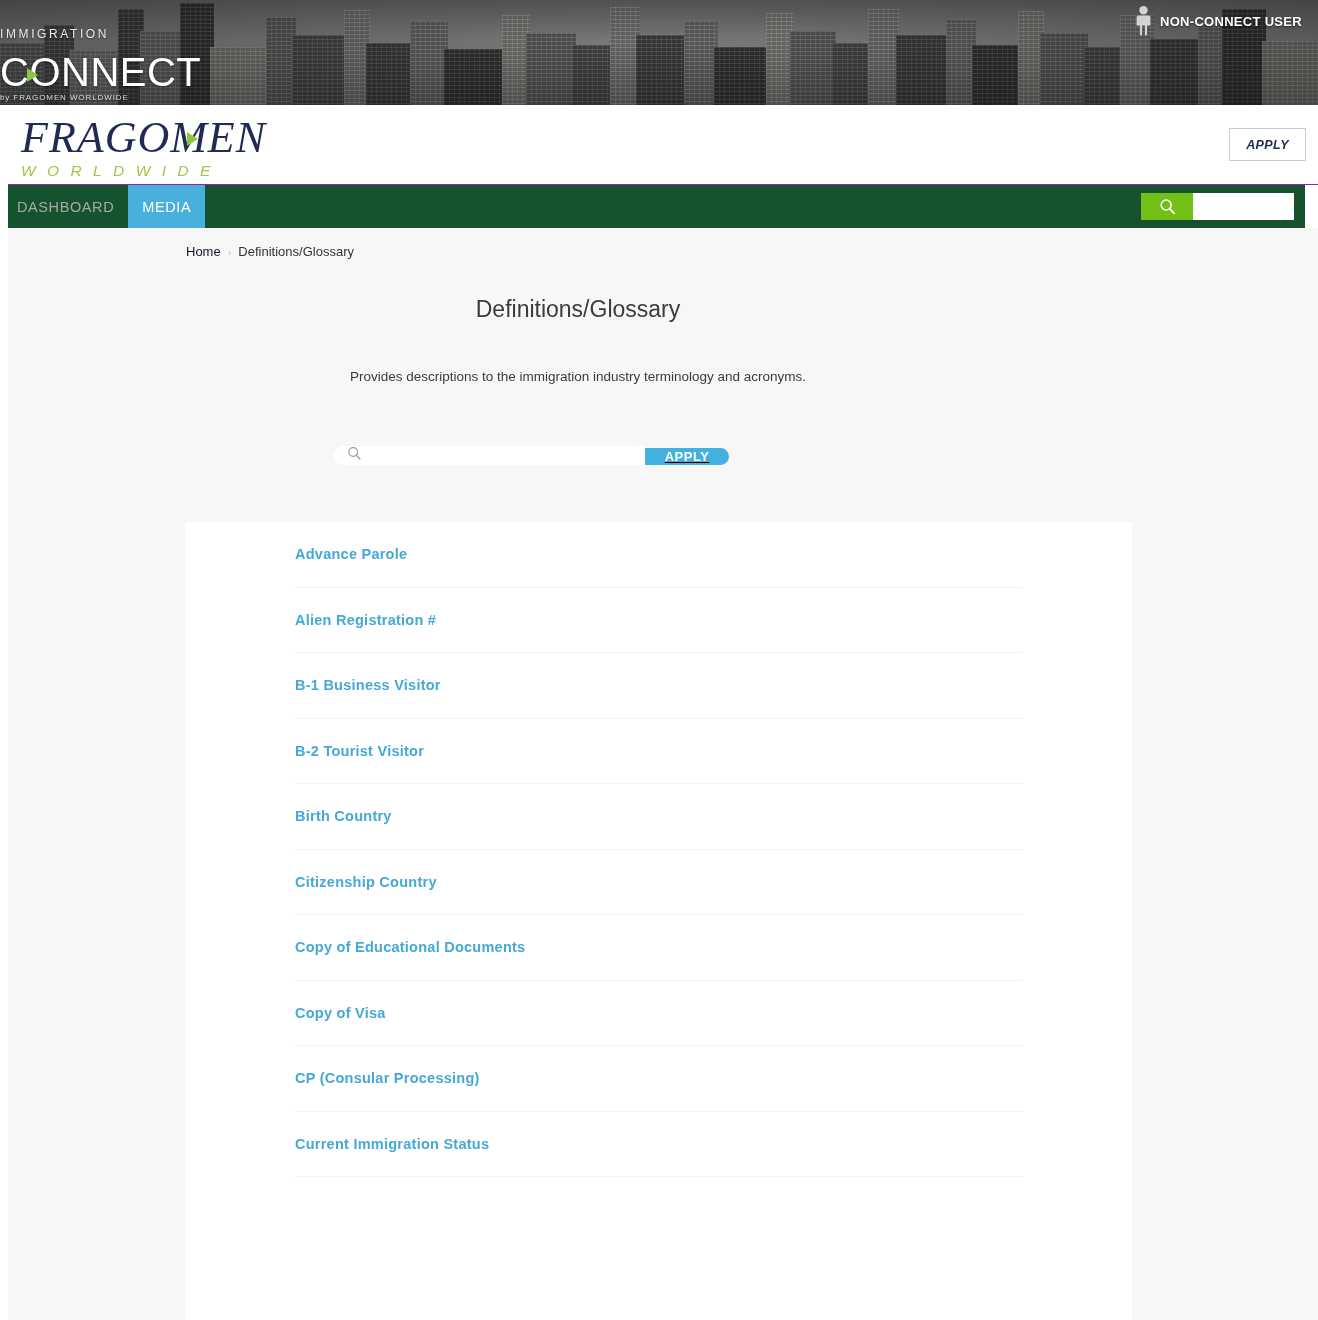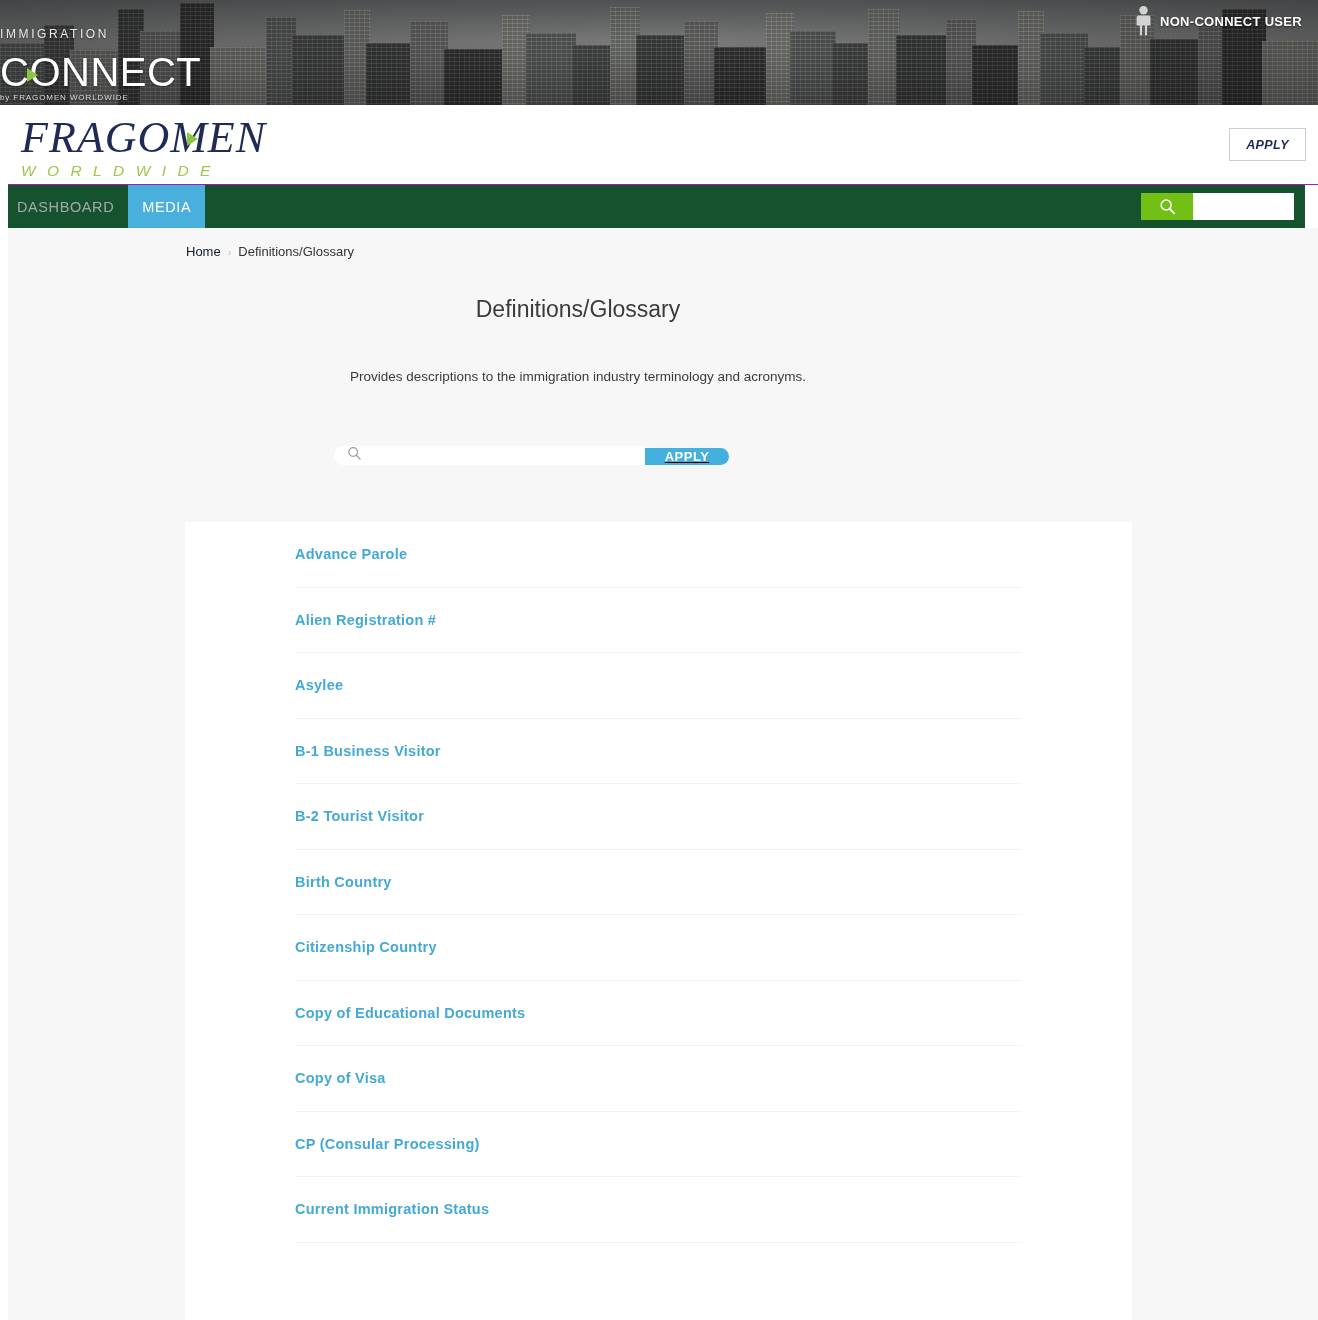--- a/index.html
+++ b/index.html
@@ -495,23 +495,20 @@
   </div>
 
   <div class="glossary-panel" id="glossary-panel">
       <div class="glossary-item">
         <span class="glossary-link">Advance Parole</span>
       </div>
       <div class="glossary-item">
         <span class="glossary-link">Alien Registration #</span>
       </div>
       <div class="glossary-item">
-        <span class="glossary-link">Asylee</span>
-      </div>
-      <div class="glossary-item">
         <span class="glossary-link">B-1 Business Visitor</span>
       </div>
       <div class="glossary-item">
         <span class="glossary-link">B-2 Tourist Visitor</span>
       </div>
       <div class="glossary-item">
         <span class="glossary-link">Birth Country</span>
       </div>
       <div class="glossary-item">
         <span class="glossary-link">Citizenship Country</span>

